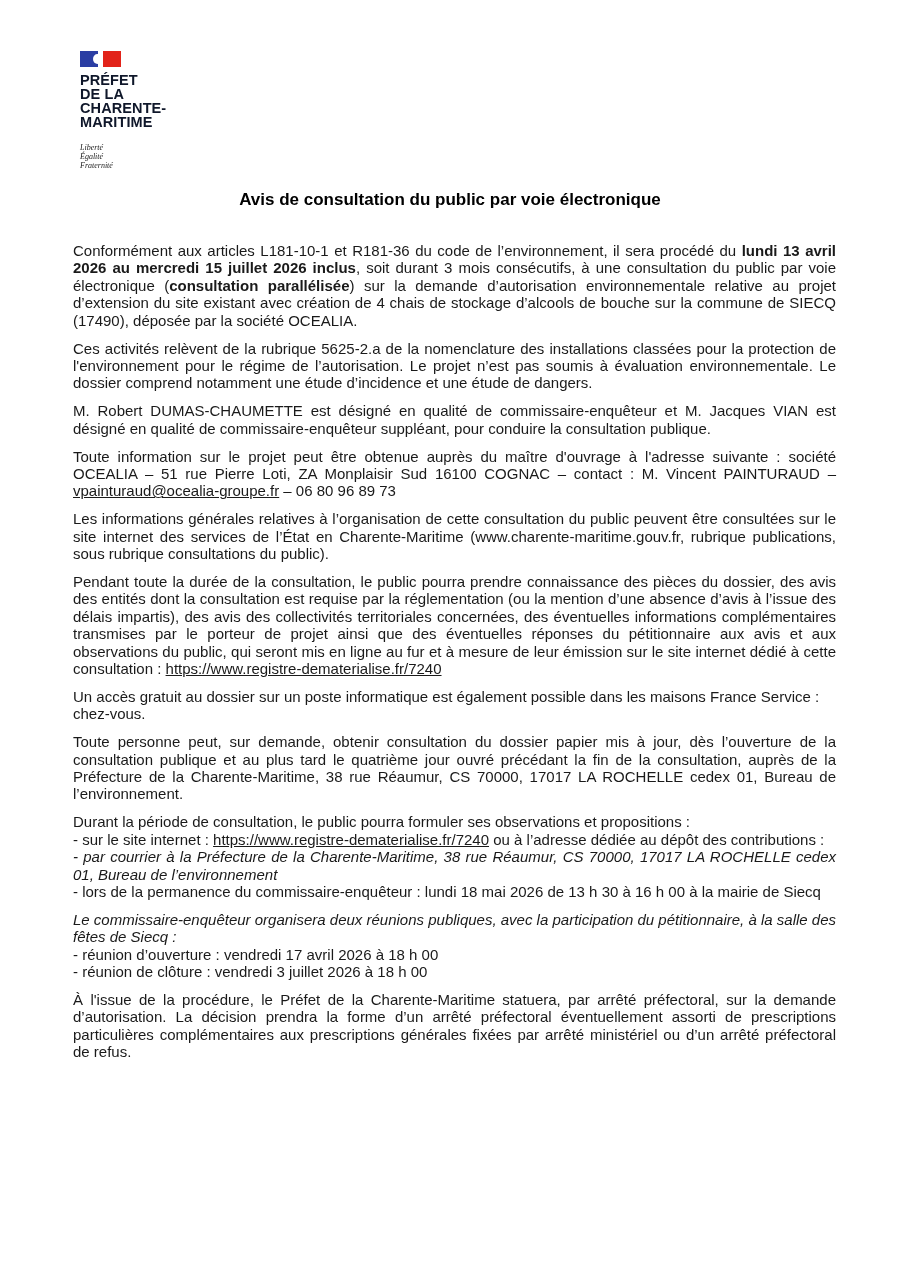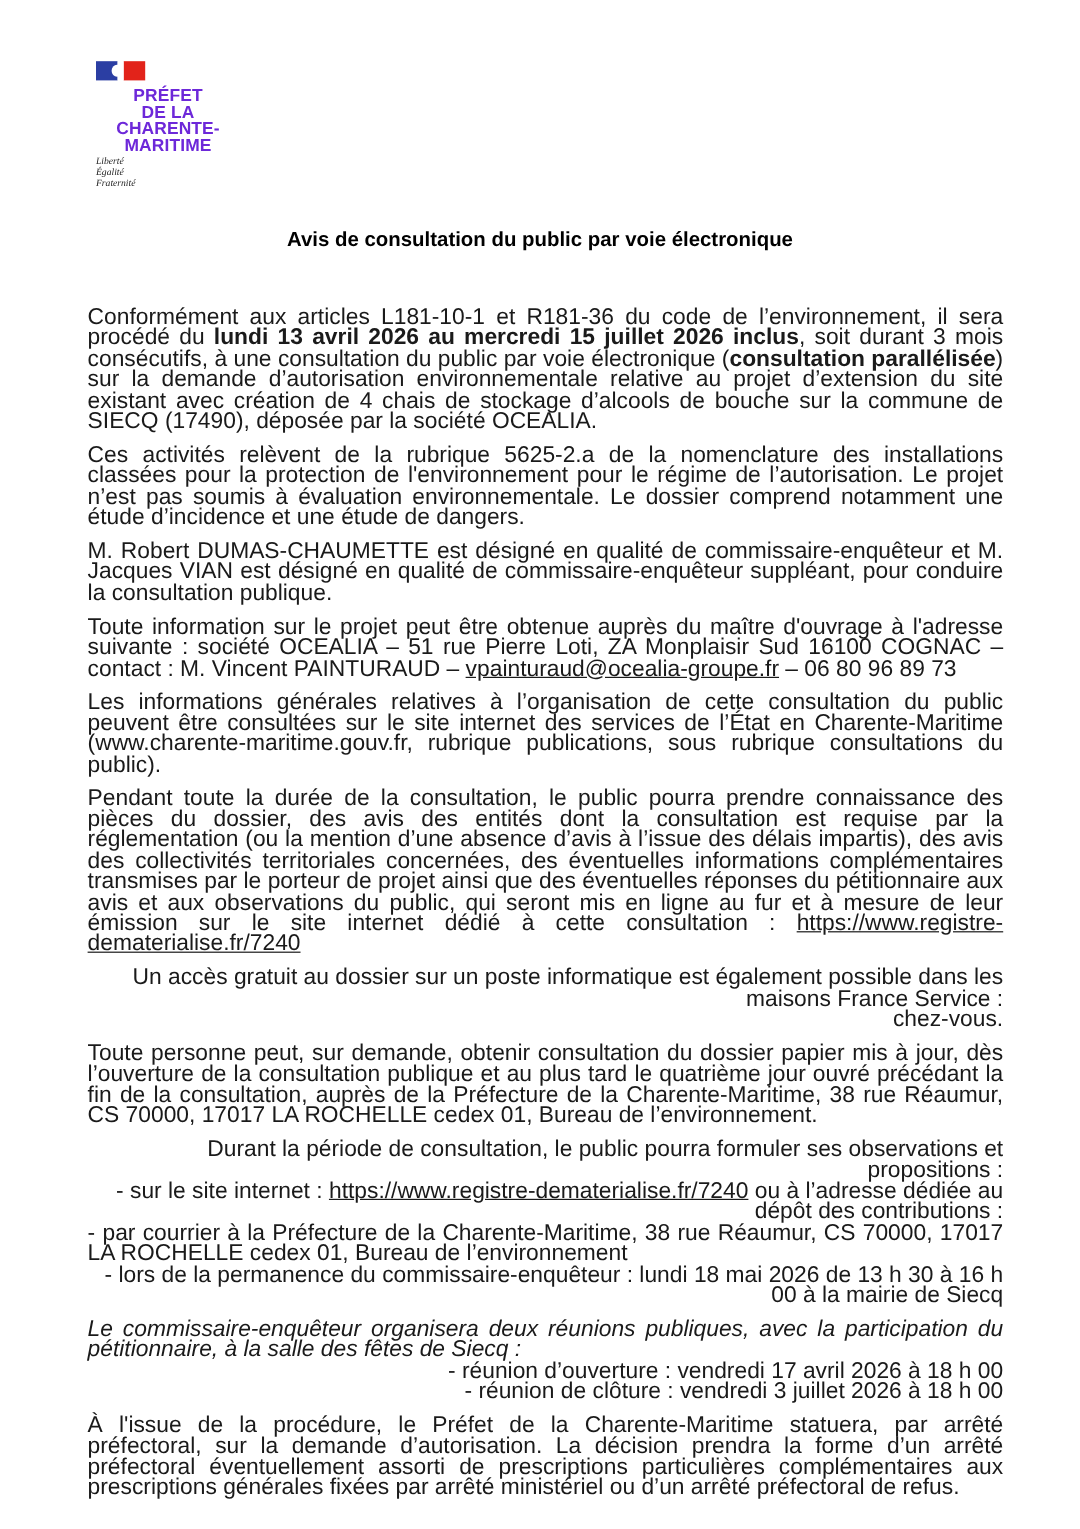--- a/index.html
+++ b/index.html
@@ -8,27 +8,27 @@
       font-family: "Liberation Sans", sans-serif; color: #1a1a1a;
     }
     .logo { position: absolute; left: 80px; top: 51px; width: 120px; }
     .flag { display: flex; width: 41px; height: 16px; margin-bottom: 6px; }
     .flag .blue { width: 18px; background: #2b3ea3; position: relative; }
     .flag .mid { width: 5px; background: #ffffff; position: relative; }
     .flag .red { width: 18px; background: #e2231a; }
     .flag .blue::after { content: ""; position: absolute; right: -4px; top: 3px; width: 9px; height: 10px; border-radius: 50% 40% 50% 50%; background: #ffffff; }
     .marianne {
       font-family: "Liberation Sans", sans-serif; font-weight: 700; font-size: 14.5px;
-      line-height: 14px; letter-spacing: 0.1px; color: #6d28d9; margin: 0; text-align: center;
+      line-height: 14px; letter-spacing: 0.1px; color: #0f172a; margin: 0;
     }
-    .devise { margin-top: 1px; font-family: "Liberation Serif", serif; font-style: italic; font-size: 8px; line-height: 9px; color: #222; }
+    .devise { margin-top: 14px; font-family: "Liberation Serif", serif; font-style: italic; font-size: 8px; line-height: 9px; color: #222; }
     .title { position: absolute; left: 0; right: 0; top: 190px; text-align: center; font-weight: 700; font-size: 17px; line-height: 20px; color: #000000; }
-    .content { position: absolute; left: 73px; width: 763px; top: 256px; font-size: 19px; line-height: 17.4px; text-align: justify; }
+    .content { position: absolute; left: 73px; width: 763px; top: 242px; font-size: 15px; line-height: 17.4px; text-align: justify; }
     .content p { margin: 0 0 10.5px 0; }
-    .content .line { display: block; text-align: right; }
+    .content .line { display: block; text-align: left; }
     .link { text-decoration: underline; color: #1a1a1a; }
     b { font-weight: 700; }
   </style>
 </head>
 <body>
 
 <div class="logo">
   <div class="flag">
     <div class="blue"></div>
       <div class="mid"></div>
@@ -67,21 +67,21 @@
   <p>
     <span class="line">Un accès gratuit au dossier sur un poste informatique est également possible dans les maisons France Service :</span>
     <span class="line">chez-vous.</span>
   </p>
 
   <p>Toute personne peut, sur demande, obtenir consultation du dossier papier mis à jour, dès l’ouverture de la consultation publique et au plus tard le quatrième jour ouvré précédant la fin de la consultation, auprès de la Préfecture de la Charente-Maritime, 38 rue Réaumur, CS 70000, 17017 LA ROCHELLE cedex 01, Bureau de l’environnement.</p>
 
   <p>
     <span class="line">Durant la période de consultation, le public pourra formuler ses observations et propositions :</span>
     <span class="line"><span>- sur le site internet : </span><a class="link">https://www.registre-dematerialise.fr/7240</a><span> ou à l’adresse dédiée au dépôt des contributions :</span></span>
-    <span class="line" style="text-align: justify; text-align-last: left;">- par courrier à la Préfecture de la Charente-Maritime, 38 rue Réaumur, CS 70000, 17017 LA ROCHELLE cedex 01, Bureau de l’environnement</span>
+    <span class="line" style="text-align: justify; text-align-last: left; font-style: italic;">- par courrier à la Préfecture de la Charente-Maritime, 38 rue Réaumur, CS 70000, 17017 LA ROCHELLE cedex 01, Bureau de l’environnement</span>
     <span class="line">- lors de la permanence du commissaire-enquêteur : lundi 18 mai 2026 de 13 h 30 à 16 h 00 à la mairie de Siecq</span>
   </p>
 
   <p>
     <span class="line" style="text-align: justify; text-align-last: left; font-style: italic;">Le commissaire-enquêteur organisera deux réunions publiques, avec la participation du pétitionnaire, à la salle des fêtes de Siecq :</span>
     <span class="line">- réunion d’ouverture : vendredi 17 avril 2026 à 18 h 00</span>
     <span class="line">- réunion de clôture : vendredi 3 juillet 2026 à 18 h 00</span>
   </p>
 
 

